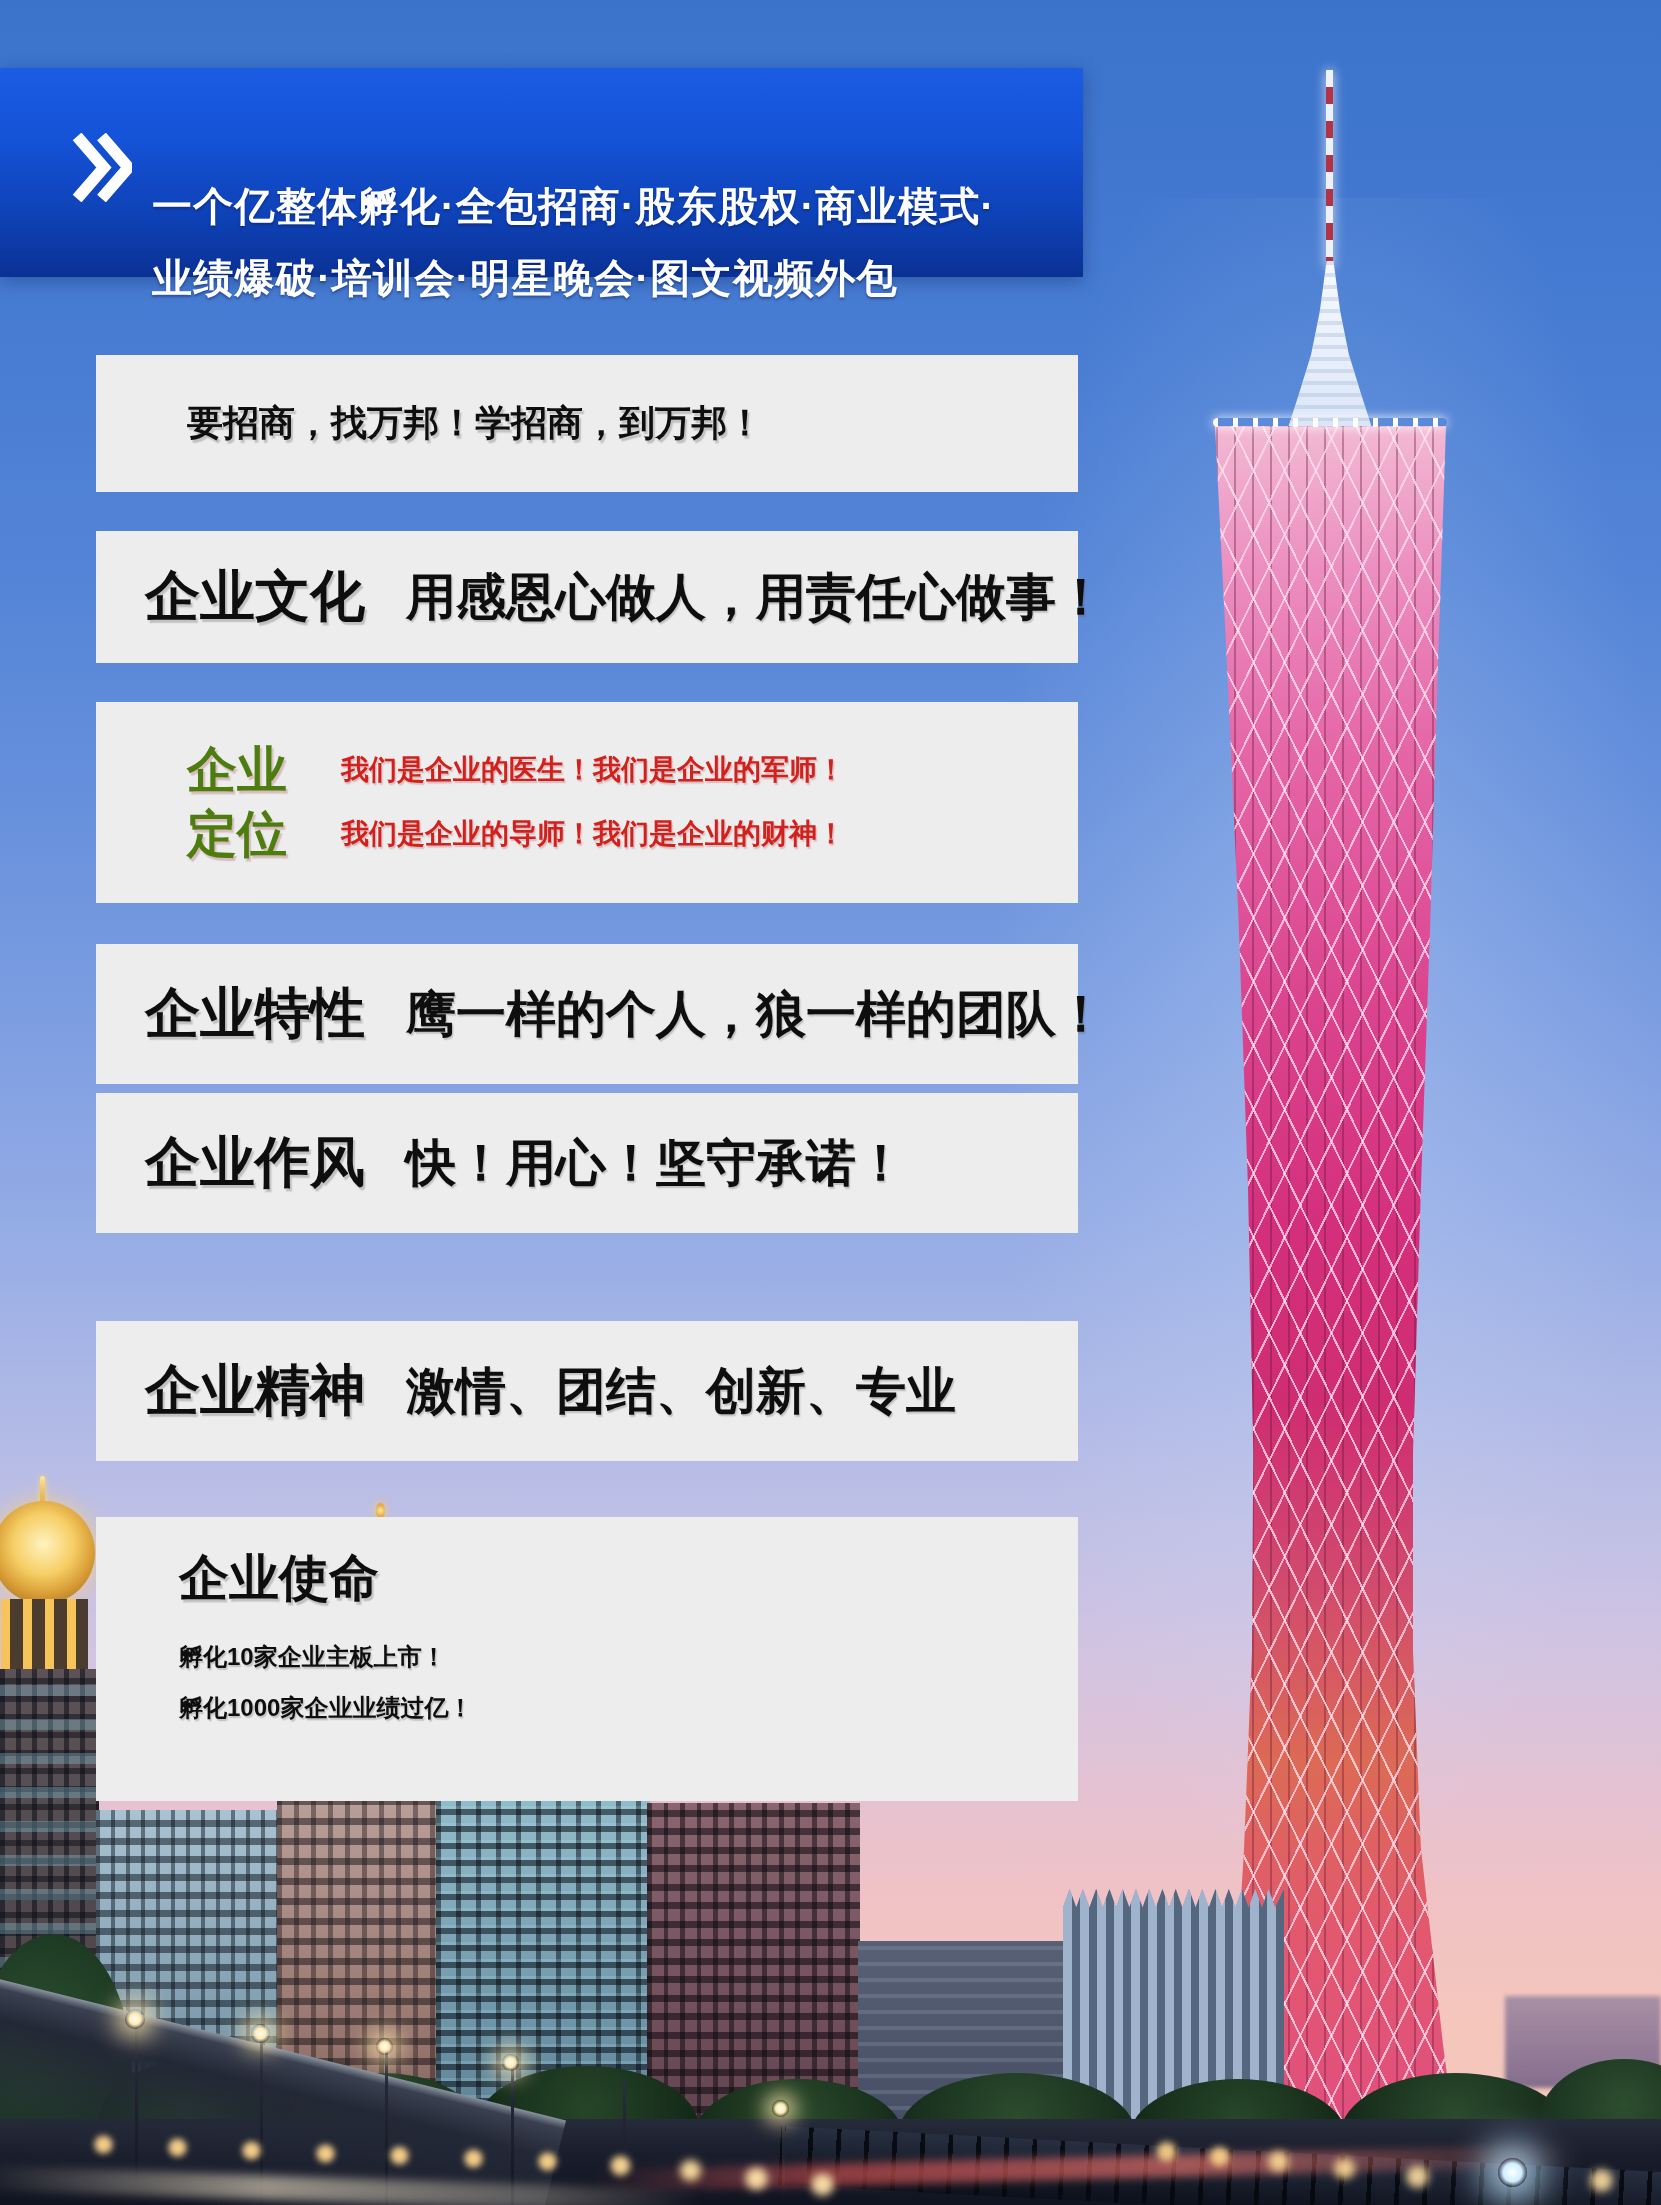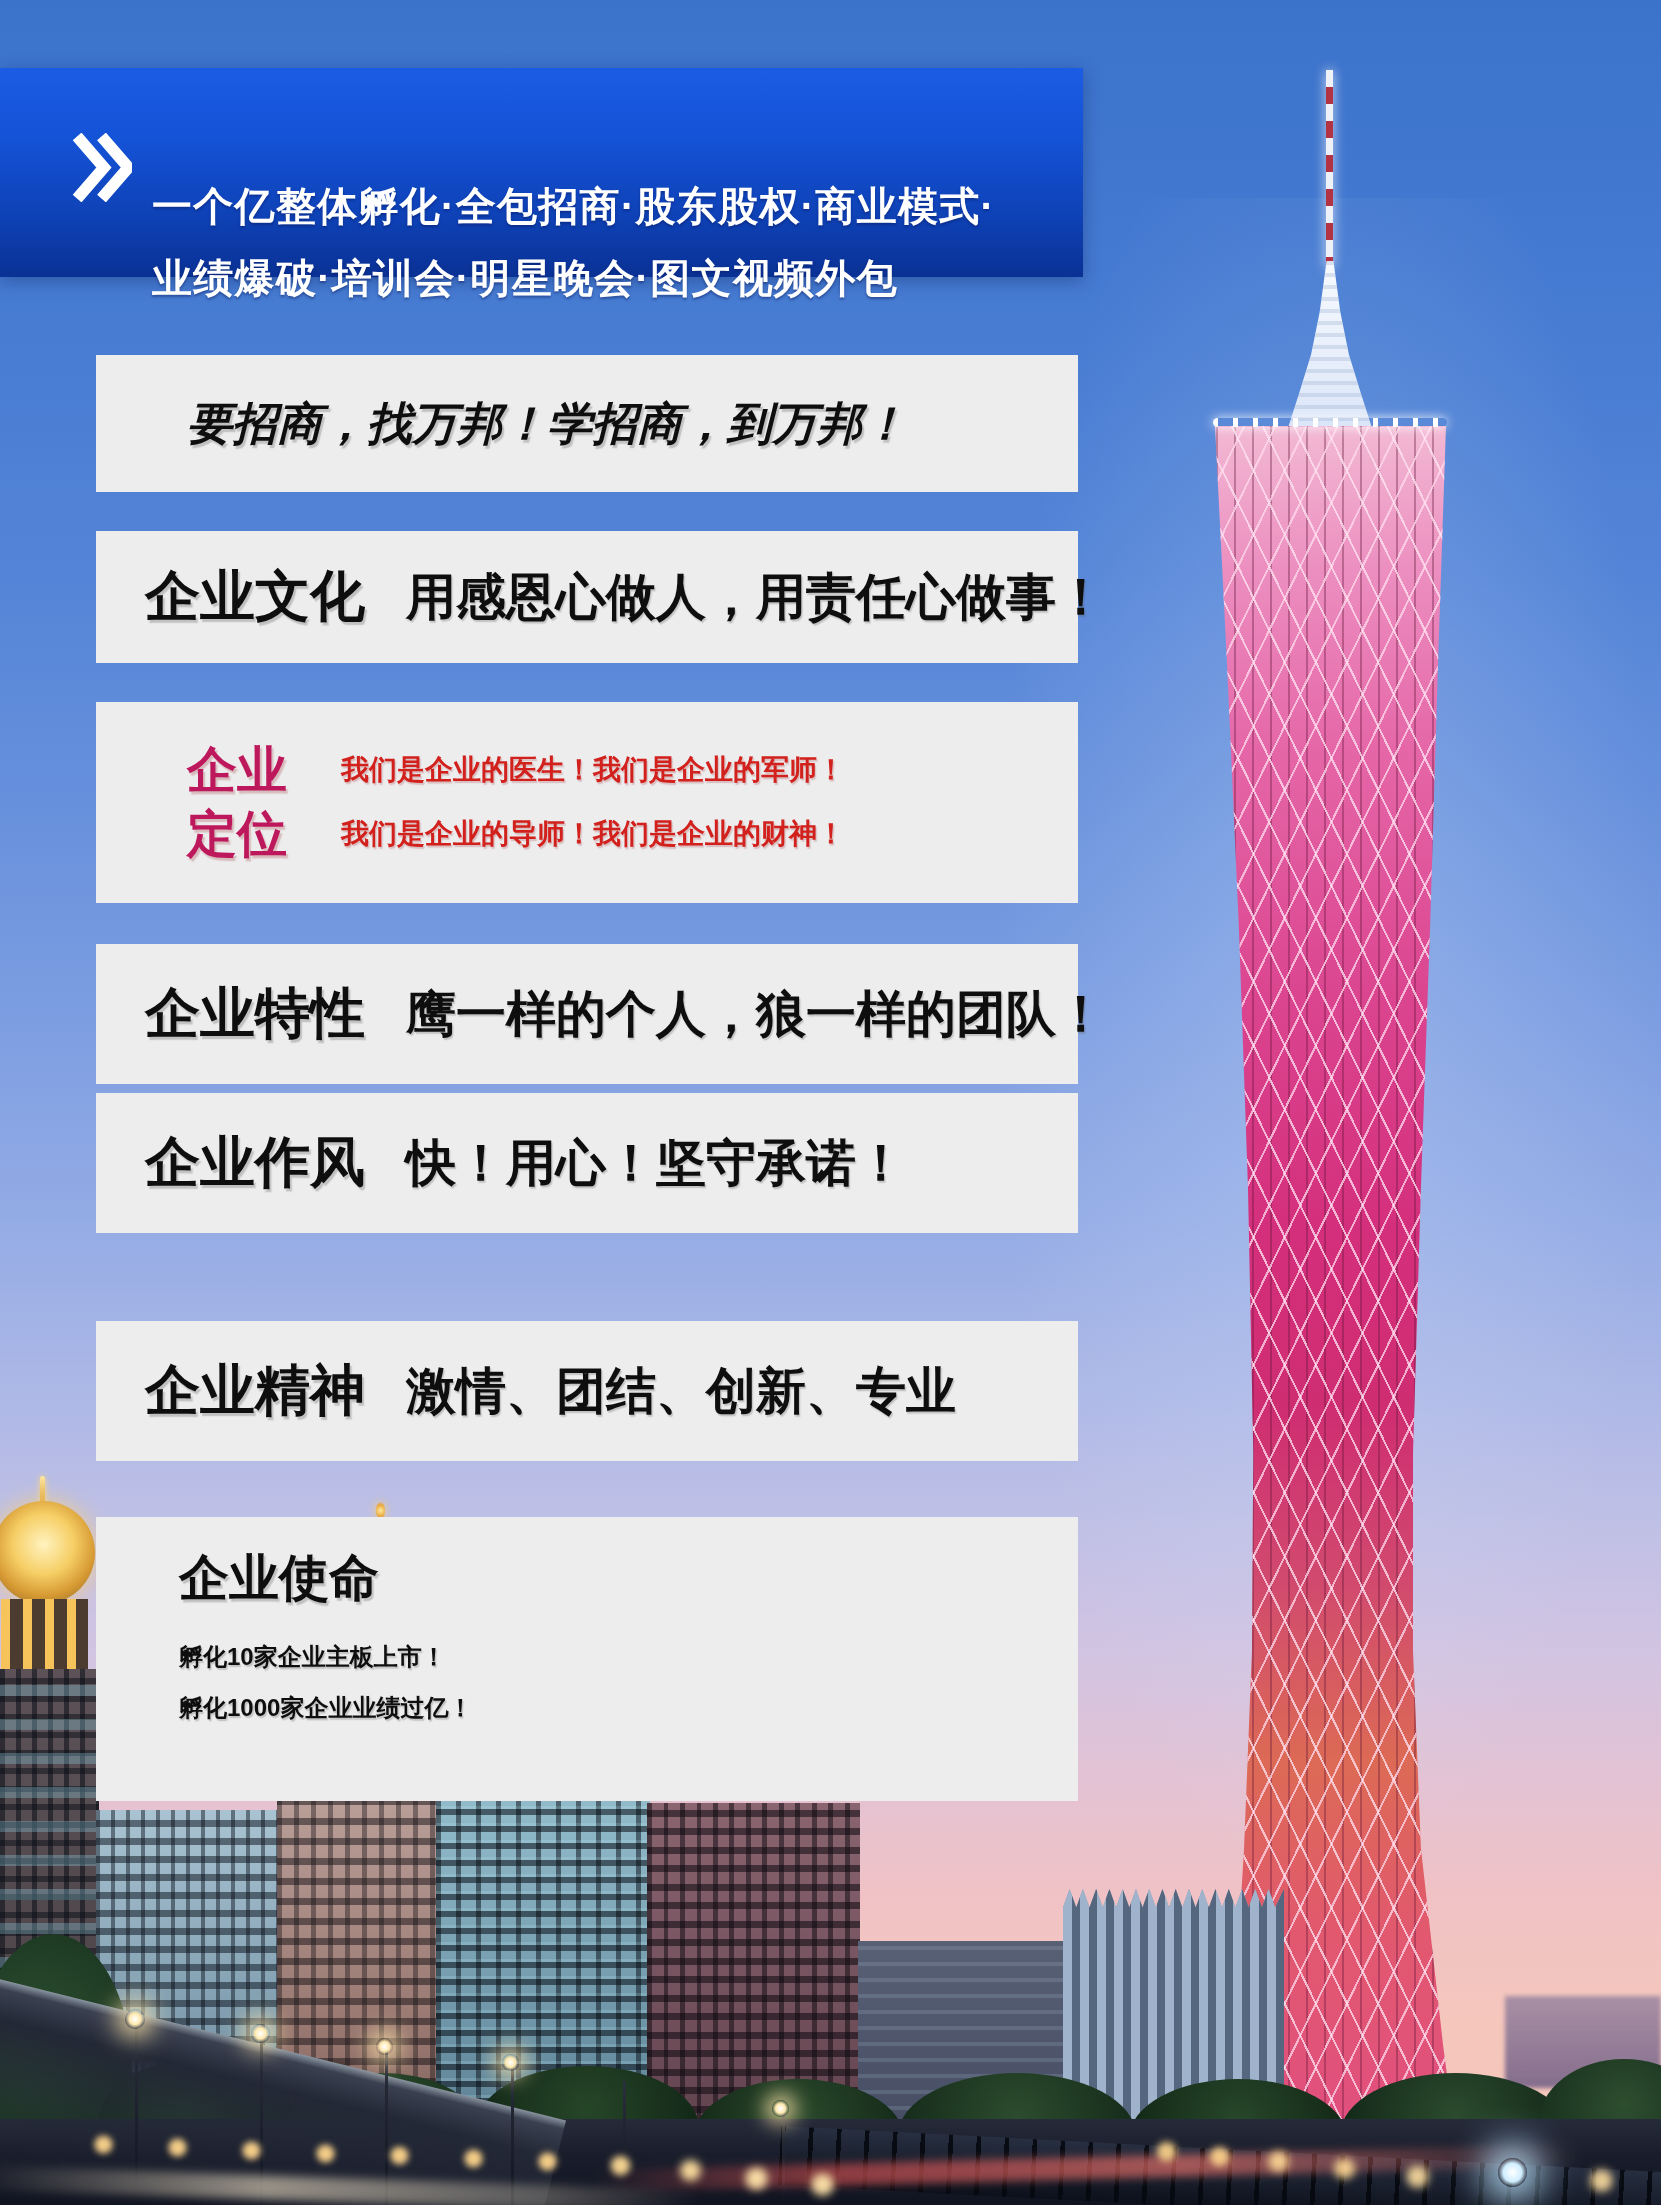--- a/index.html
+++ b/index.html
@@ -206,30 +206,30 @@
   .bl1{top:111px;}
   .bl2{top:183px;}
   
   .gbox{
     position:absolute;left:96px;width:982px;z-index:10;background:#ededee;
     box-sizing:border-box;color:#0e0e0e;
   }
   .gbox .title{font-weight:bold;white-space:nowrap;text-shadow:2px 2.6px 1.3px rgba(90,90,90,.30);}
   .gbox .sub{font-weight:bold;white-space:nowrap;text-shadow:1.3px 2px 1.3px rgba(90,90,90,.30);}
   .slogan{top:355px;height:137px;display:flex;align-items:center;padding-left:91px;}
-  .slogan .title{font-size:45px;font-style:italic;}
+  .slogan .title{font-size:36px;}
   .sec{height:140px;display:flex;align-items:center;gap:41px;padding-left:49px;}
   .sec .title{font-size:55px;}
   .sec .sub{font-size:50px;}
   .sec2{top:531px;height:132px;}
   .sec4{top:944px;}
   .sec5{top:1093px;}
   .sec6{top:1321px;}
   .positioning{top:702px;height:201px;display:flex;padding-left:91px;padding-top:36px;box-sizing:border-box;}
-  .positioning .ptitle{color:#be185d;font-weight:bold;font-size:50px;line-height:64px;text-shadow:2px 2.6px 1.3px rgba(150,40,40,.25);}
+  .positioning .ptitle{color:#4d7c0f;font-weight:bold;font-size:50px;line-height:64px;text-shadow:2px 2.6px 1.3px rgba(150,40,40,.25);}
   .positioning .plines{margin-left:54px;color:#d2201c;font-weight:bold;font-size:28px;line-height:64px;white-space:nowrap;text-shadow:1.3px 2px 1.3px rgba(150,40,40,.25);}
   .mission{top:1517px;height:284px;padding-left:83px;padding-top:28px;box-sizing:border-box;}
   .mission .title{font-size:50px;display:block;}
   .mission .mlines{margin-top:18.5px;font-weight:bold;font-size:24px;line-height:51px;white-space:nowrap;text-shadow:1.3px 2px 1.3px rgba(90,90,90,.30);}
 </style>
 </head>
 <body>
 
 <div class="poster">
 

